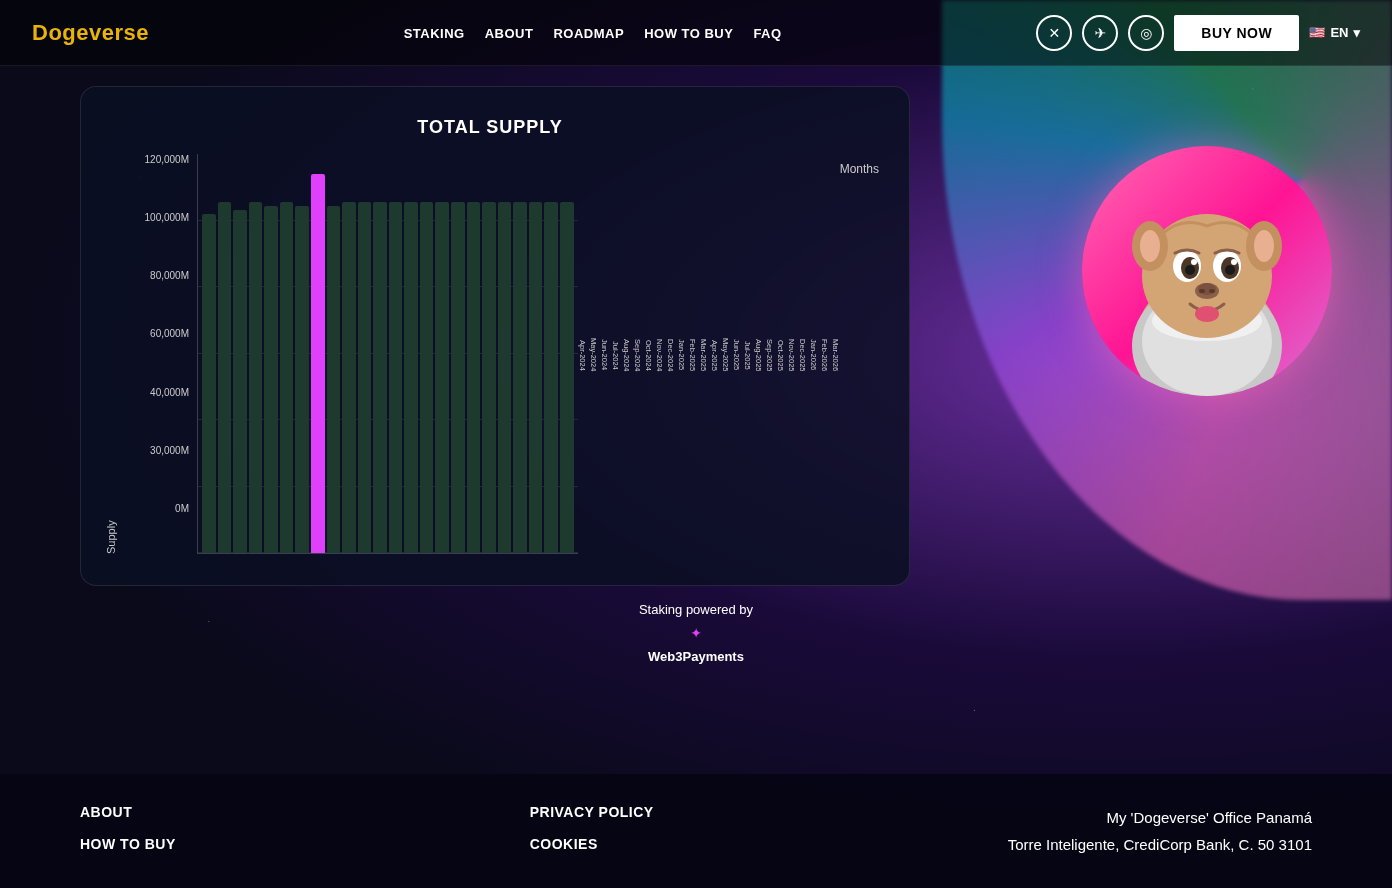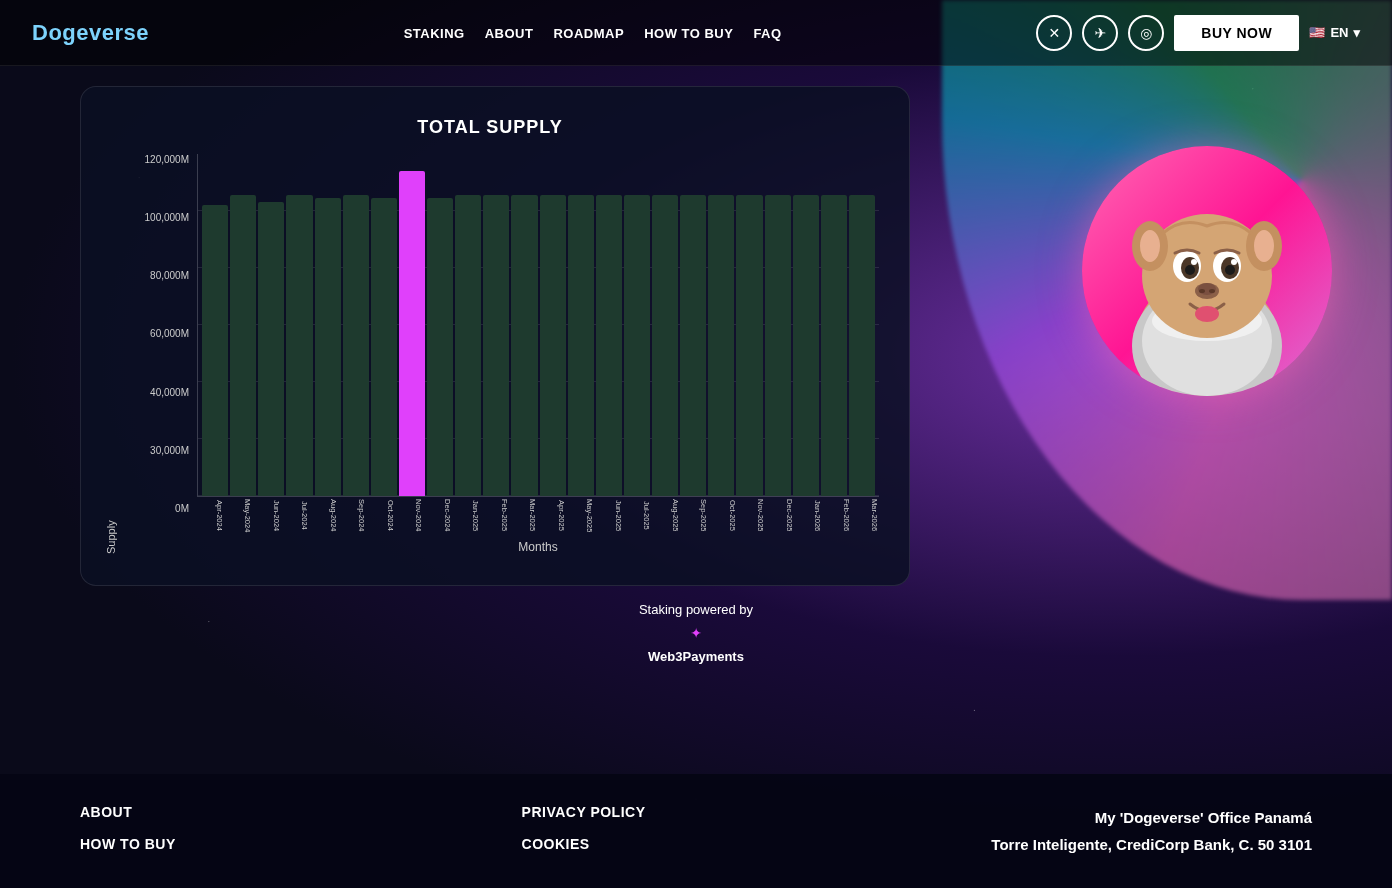--- a/index.html
+++ b/index.html
@@ -55,21 +55,21 @@
       z-index: 10;
       display: flex;
       align-items: center;
       justify-content: space-between;
       padding: 0 32px;
       height: 66px;
       background: rgba(0,0,0,0.5);
       border-bottom: 1px solid rgba(255,255,255,0.08);
     }
     .nav-logo {
-      color: #7dd3fc;
+      color: #eab308;
       font-size: 22px;
       font-weight: 700;
       letter-spacing: 0.5px;
     }
     .nav-links {
       display: flex;
       gap: 20px;
       list-style: none;
     }
     .nav-links a {
@@ -170,21 +170,21 @@
       color: #ccc;
       font-size: 11px;
       display: flex;
       align-items: center;
       padding-right: 4px;
       padding-bottom: 40px;
     }
     .chart-inner {
       flex: 1;
       display: flex;
-      flex-direction: column;
+      flex-direction: row;
     }
     .bars-area {
       flex: 1;
       position: relative;
       border-left: 1px solid rgba(255,255,255,0.2);
       border-bottom: 1px solid rgba(255,255,255,0.2);
     }
     
     .grid-line {
       position: absolute;
@@ -294,21 +294,21 @@
       font-weight: 700;
       letter-spacing: 0.5px;
       text-transform: uppercase;
     }
     .footer-address {
       text-align: right;
       color: #fff;
     }
     .footer-address p {
       font-size: 15px;
-      font-weight: 700;
+      font-weight: 400;
       line-height: 1.8;
     }
   </style>
 </head>
 <body>
 
 <div class="bg"></div>
 <div class="bg-stars"></div>
 <div class="bg-swirl"></div>
 

